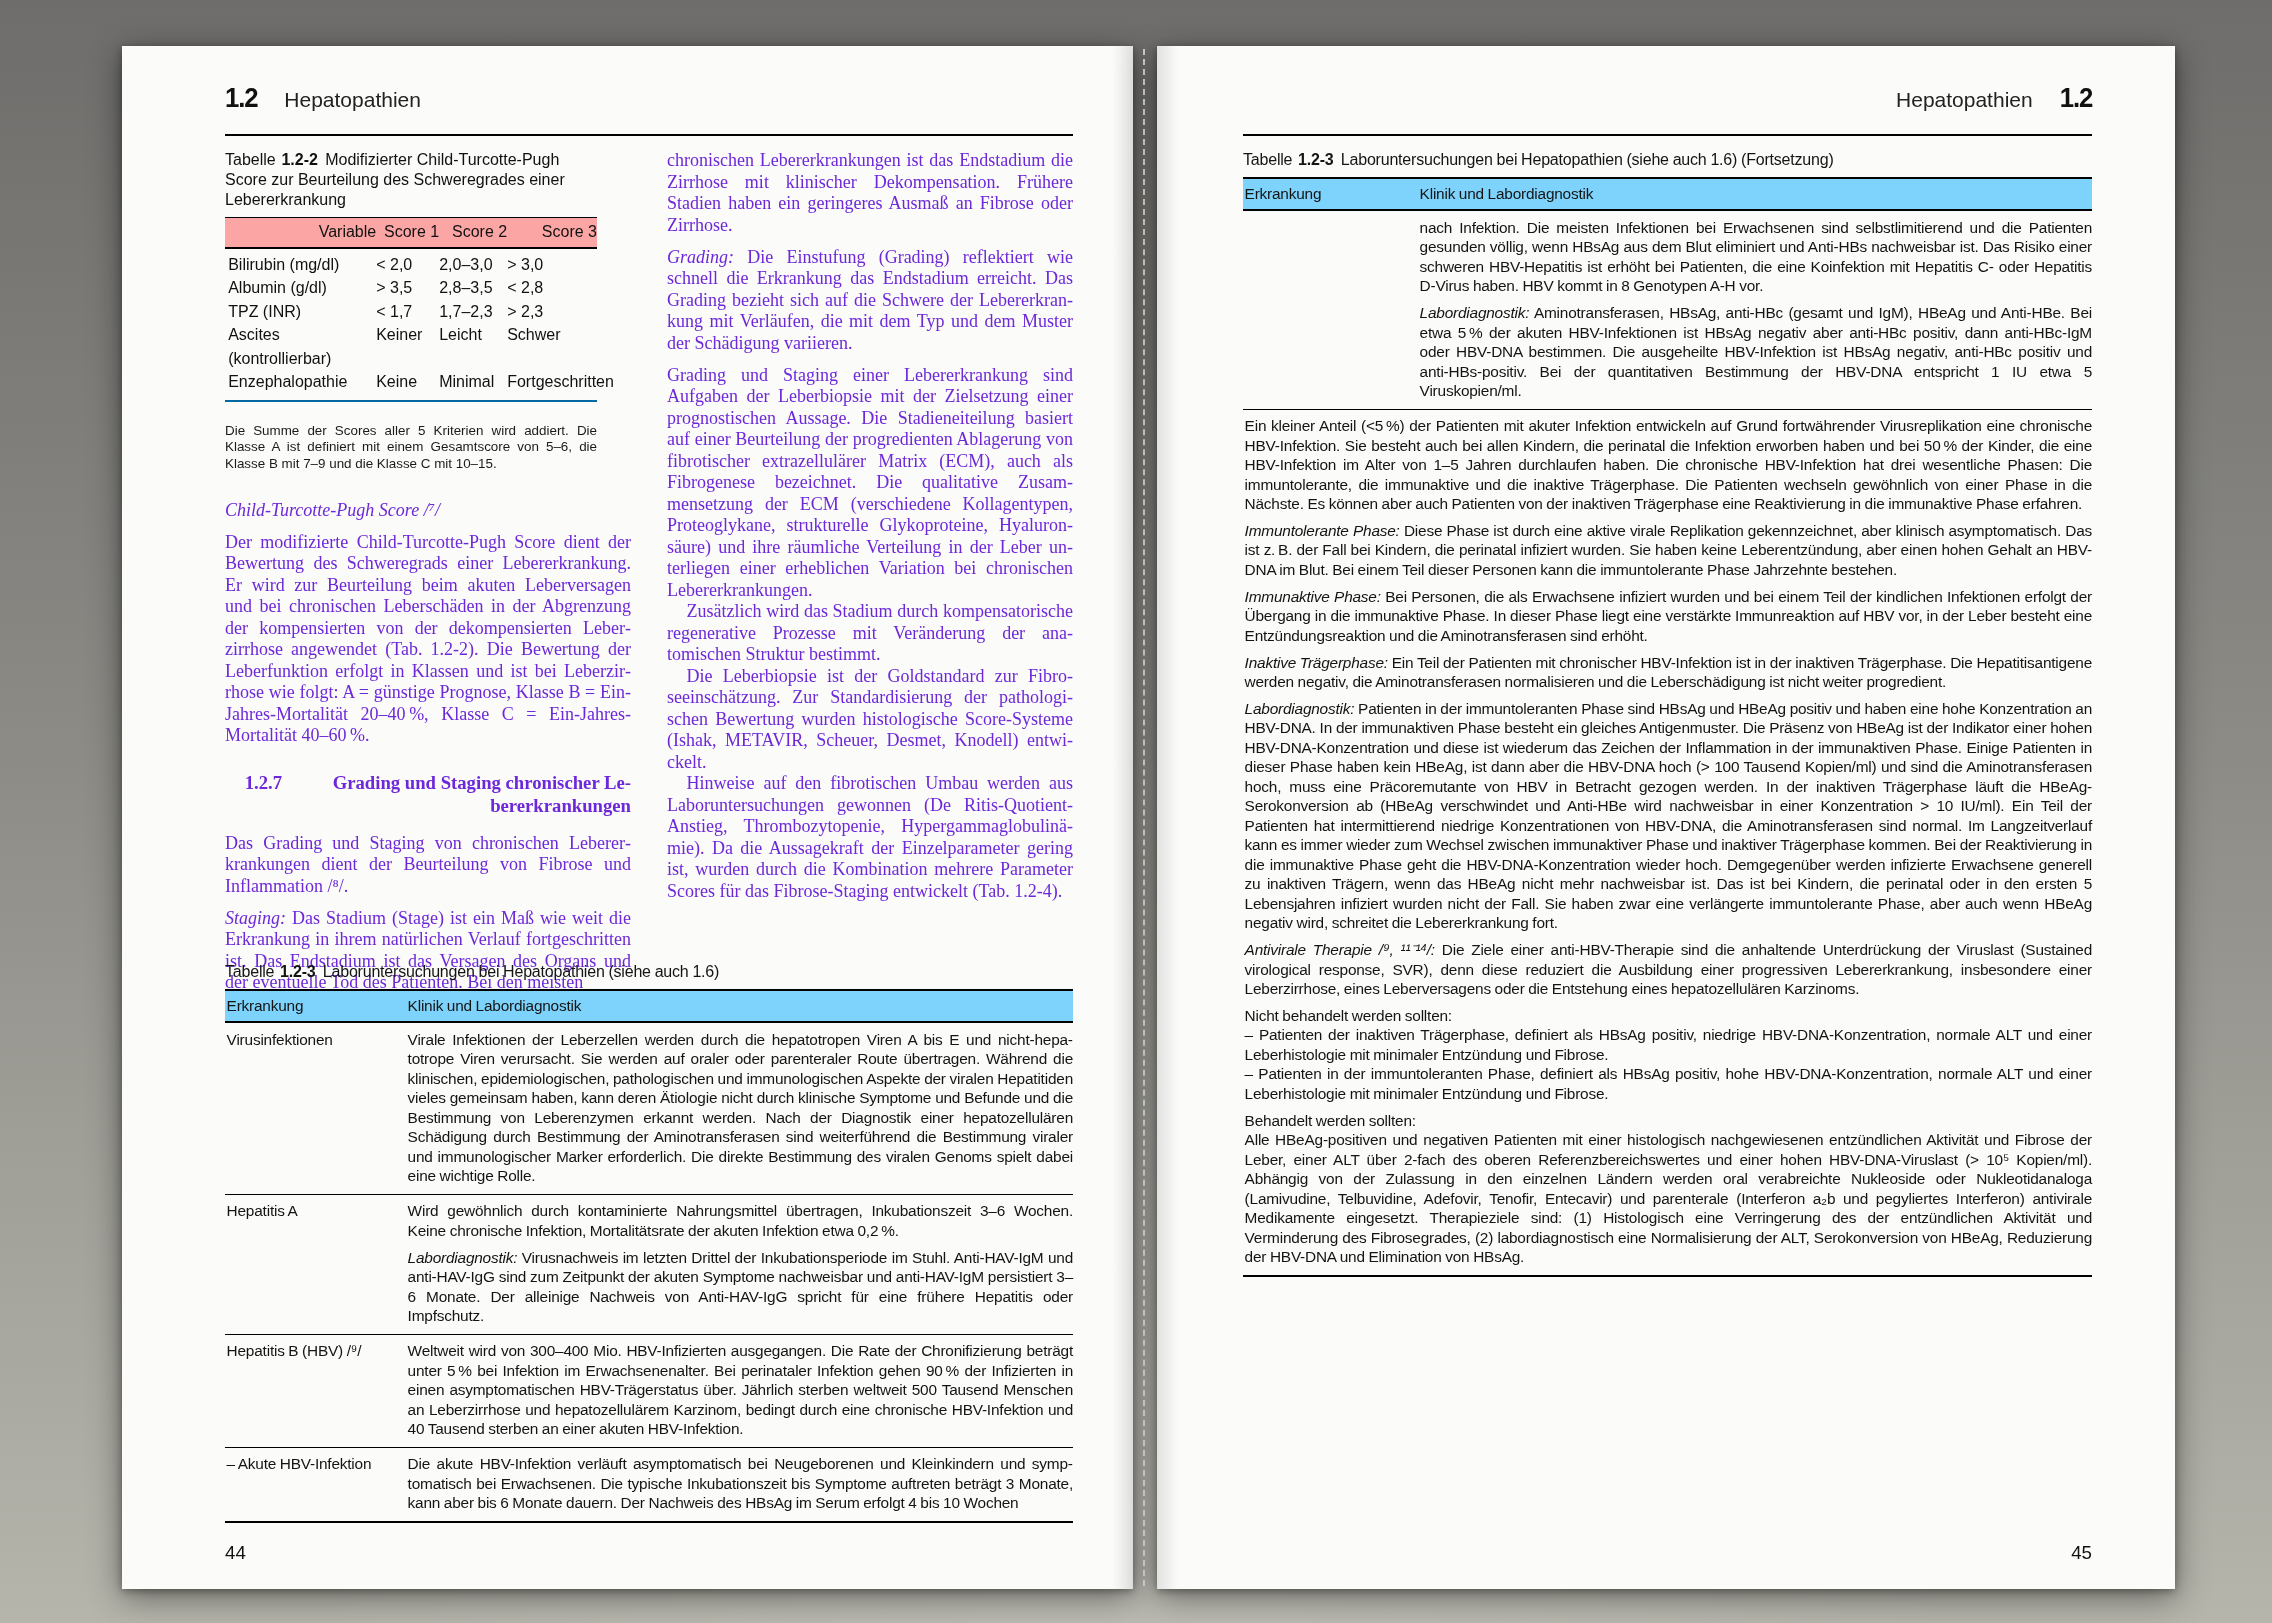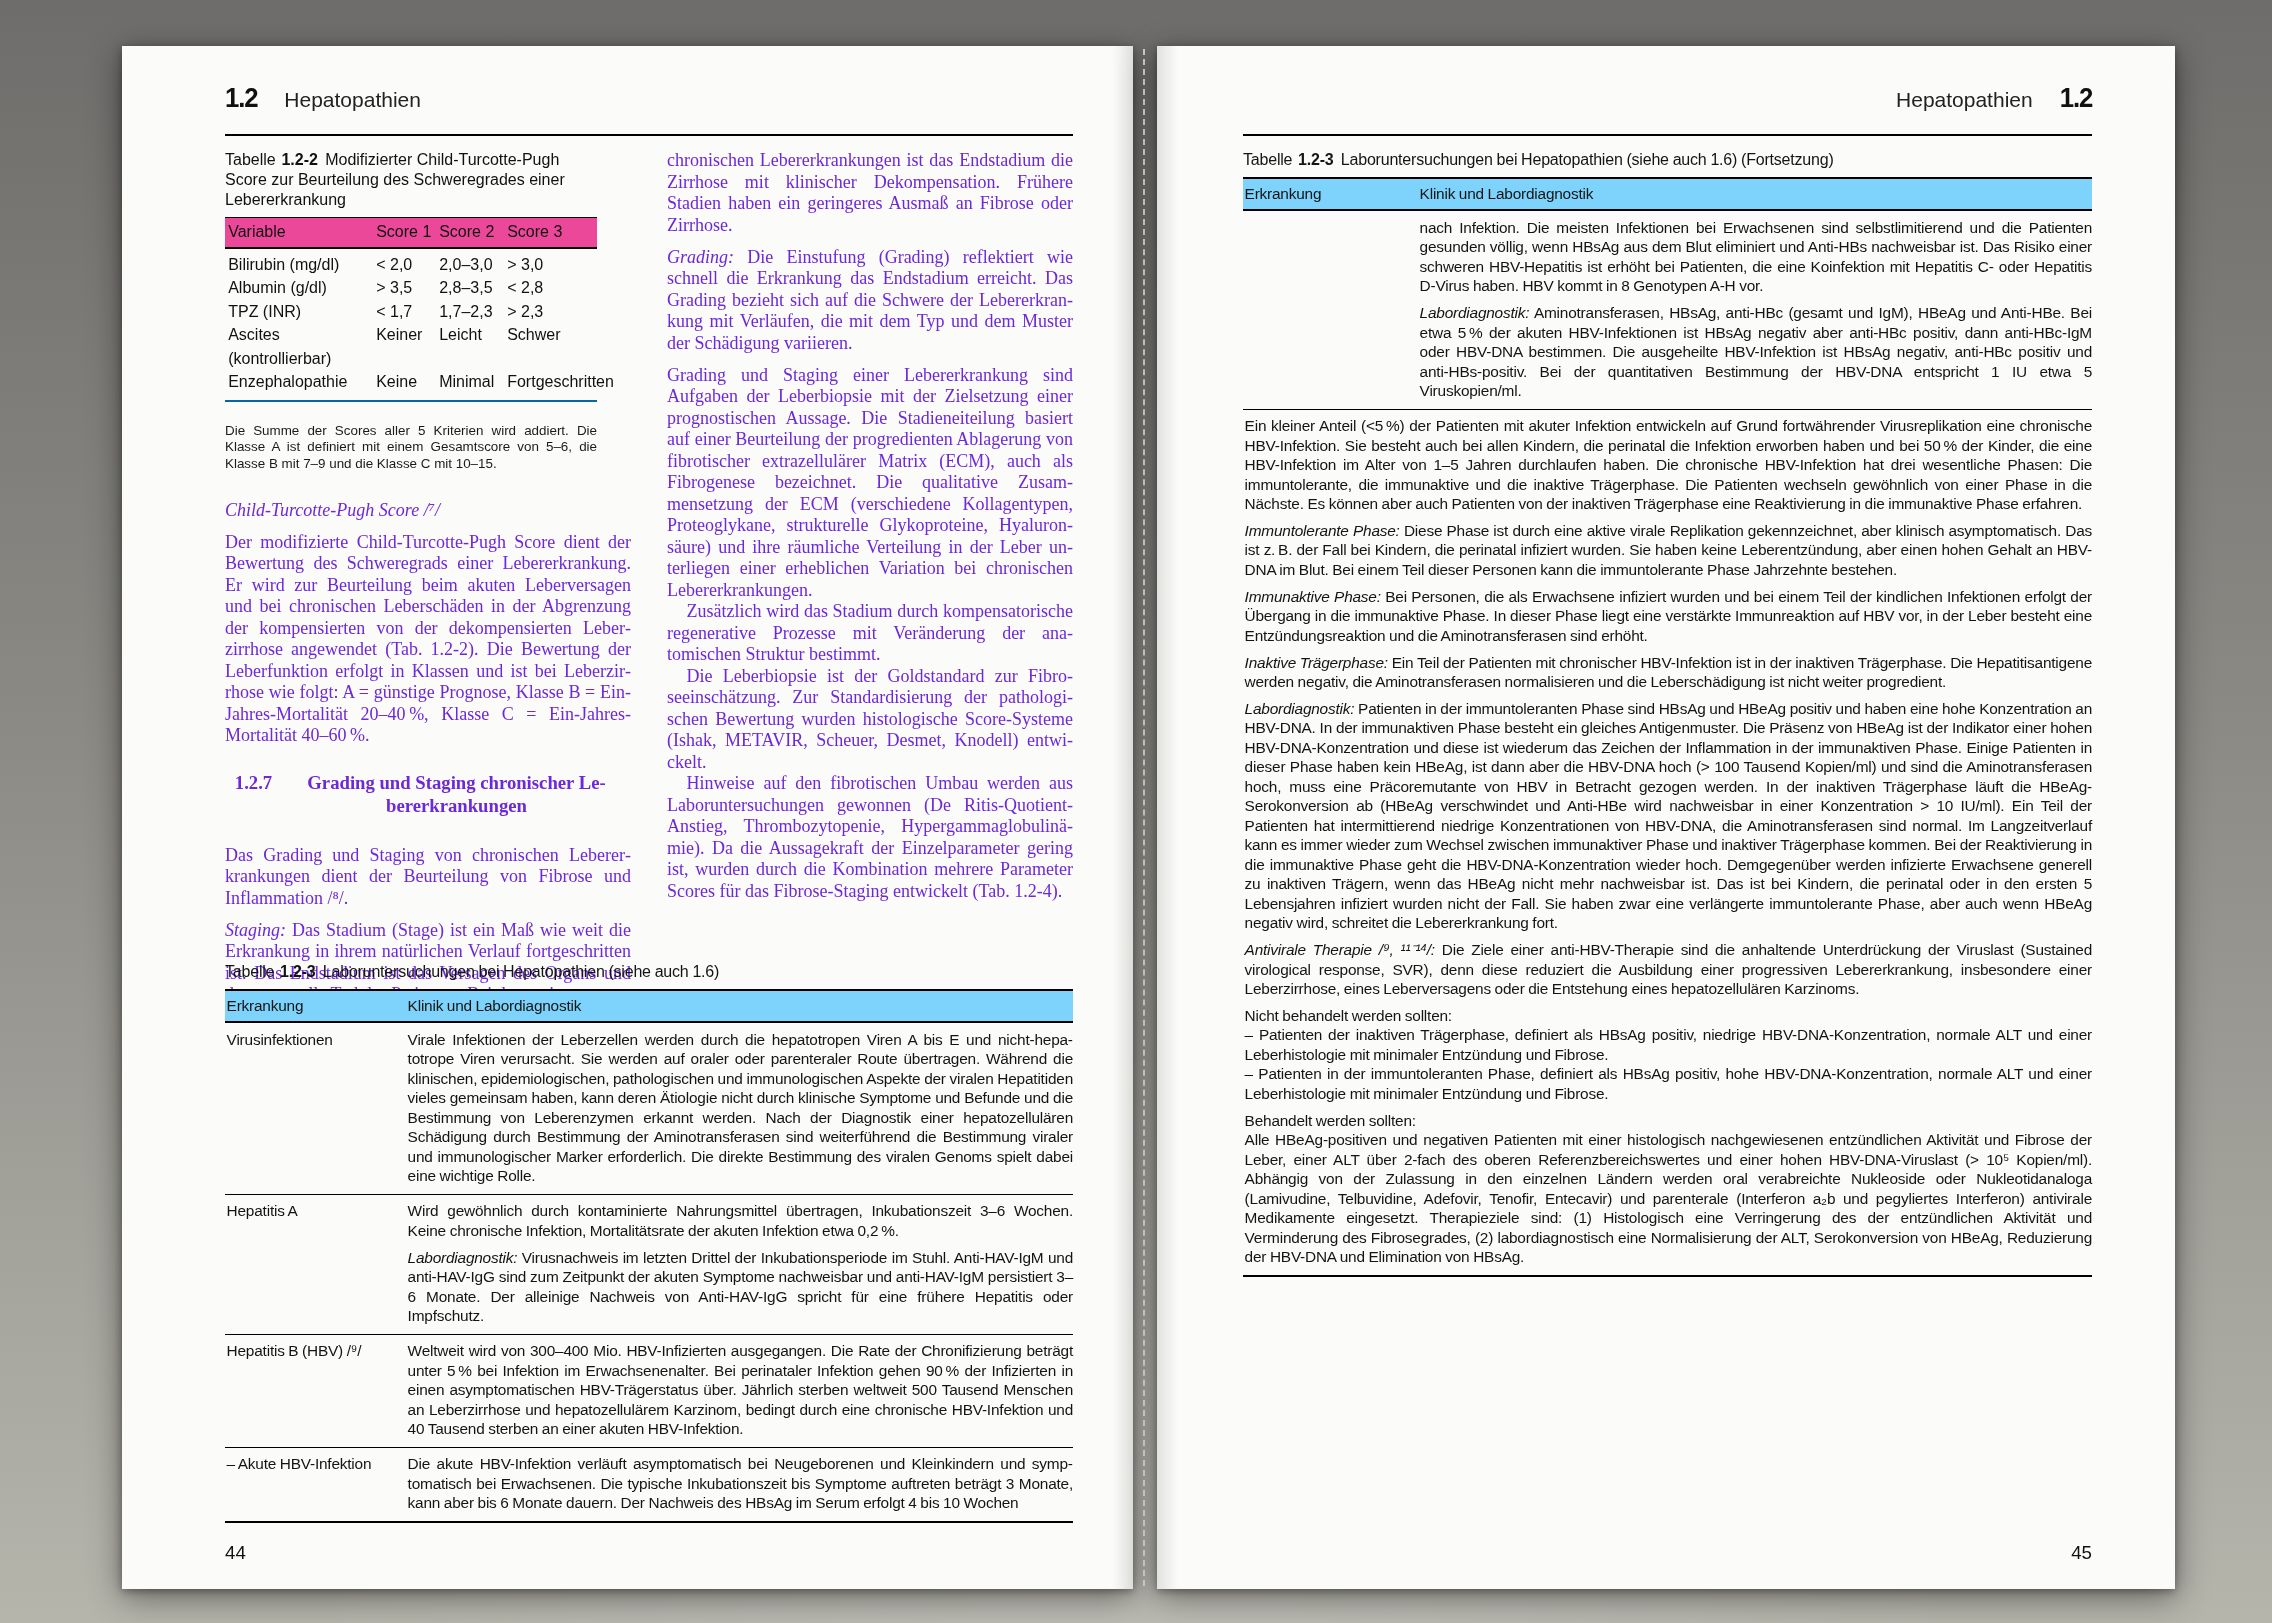--- a/index.html
+++ b/index.html
@@ -44,31 +44,31 @@
 
   
   .serif { font-family:"Liberation Serif", serif; font-size:18px; line-height:21.5px; text-align:justify; color:#6d28d9; }
   .col { position:absolute; top:104px; width:406px; }
   .col1 { left:103px; }
   .col2 { left:545px; }
   .p-sp  { margin-top:10.6px; }
   .p-ind { text-indent:19.5px; }
   .lead-i { font-style:italic; }
   .h-cpt { font-style:italic; margin-top:28px; margin-bottom:9.7px; font-size:18px; text-align:left; }
-  .h-sec { display:flex; font-weight:bold; font-size:18.7px; line-height:23px; margin-top:24px; margin-bottom:28px; text-align:center; }
+  .h-sec { display:flex; font-weight:bold; font-size:18.7px; line-height:23px; margin-top:24px; margin-bottom:16px; text-align:right; }
   .h-sec .num { flex:none; width:57px; }
 
   
   .cap { font-size:16px; line-height:20px; margin-bottom:7.3px; }
   .cap .cap-num { font-weight:bold; margin:0 7.3px 0 5.7px; }
   .cpt-wrap { width:372px; }
   .cpt-head {
     display:grid; grid-template-columns:148px 63px 68px 1fr;
-    background:#ec4899; border-top:1.6px solid #000; border-bottom:2.4px solid #000;
-    padding:4.9px 0 5.7px 3.2px; font-size:16px;
+    background:#fca5a5; border-top:1.6px solid #000; border-bottom:2.4px solid #000;
+    padding:4.9px 0 5.7px 3.2px; font-size:16px;text-align:right;
   }
   .cpt-body { border-bottom:2px solid #0369a1; padding:4px 0 5.7px 3.2px; }
   .cpt-row { display:grid; grid-template-columns:148px 63px 68px 1fr; font-size:16px; line-height:23.5px; }
   .cpt-note { font-size:13.4px; line-height:16.6px; margin-top:21px; text-align:justify; color:#1b1b1b; }
 
   .labtbl { font-size:15.4px; line-height:19.5px; letter-spacing:-0.2px; word-spacing:-0.4px; color:#141414; }
   .lab-head {
     display:flex; background:#7dd3fc;
     border-top:2.4px solid #000; border-bottom:2px solid #000;
     padding:4.9px 0 5.7px 1.6px;

